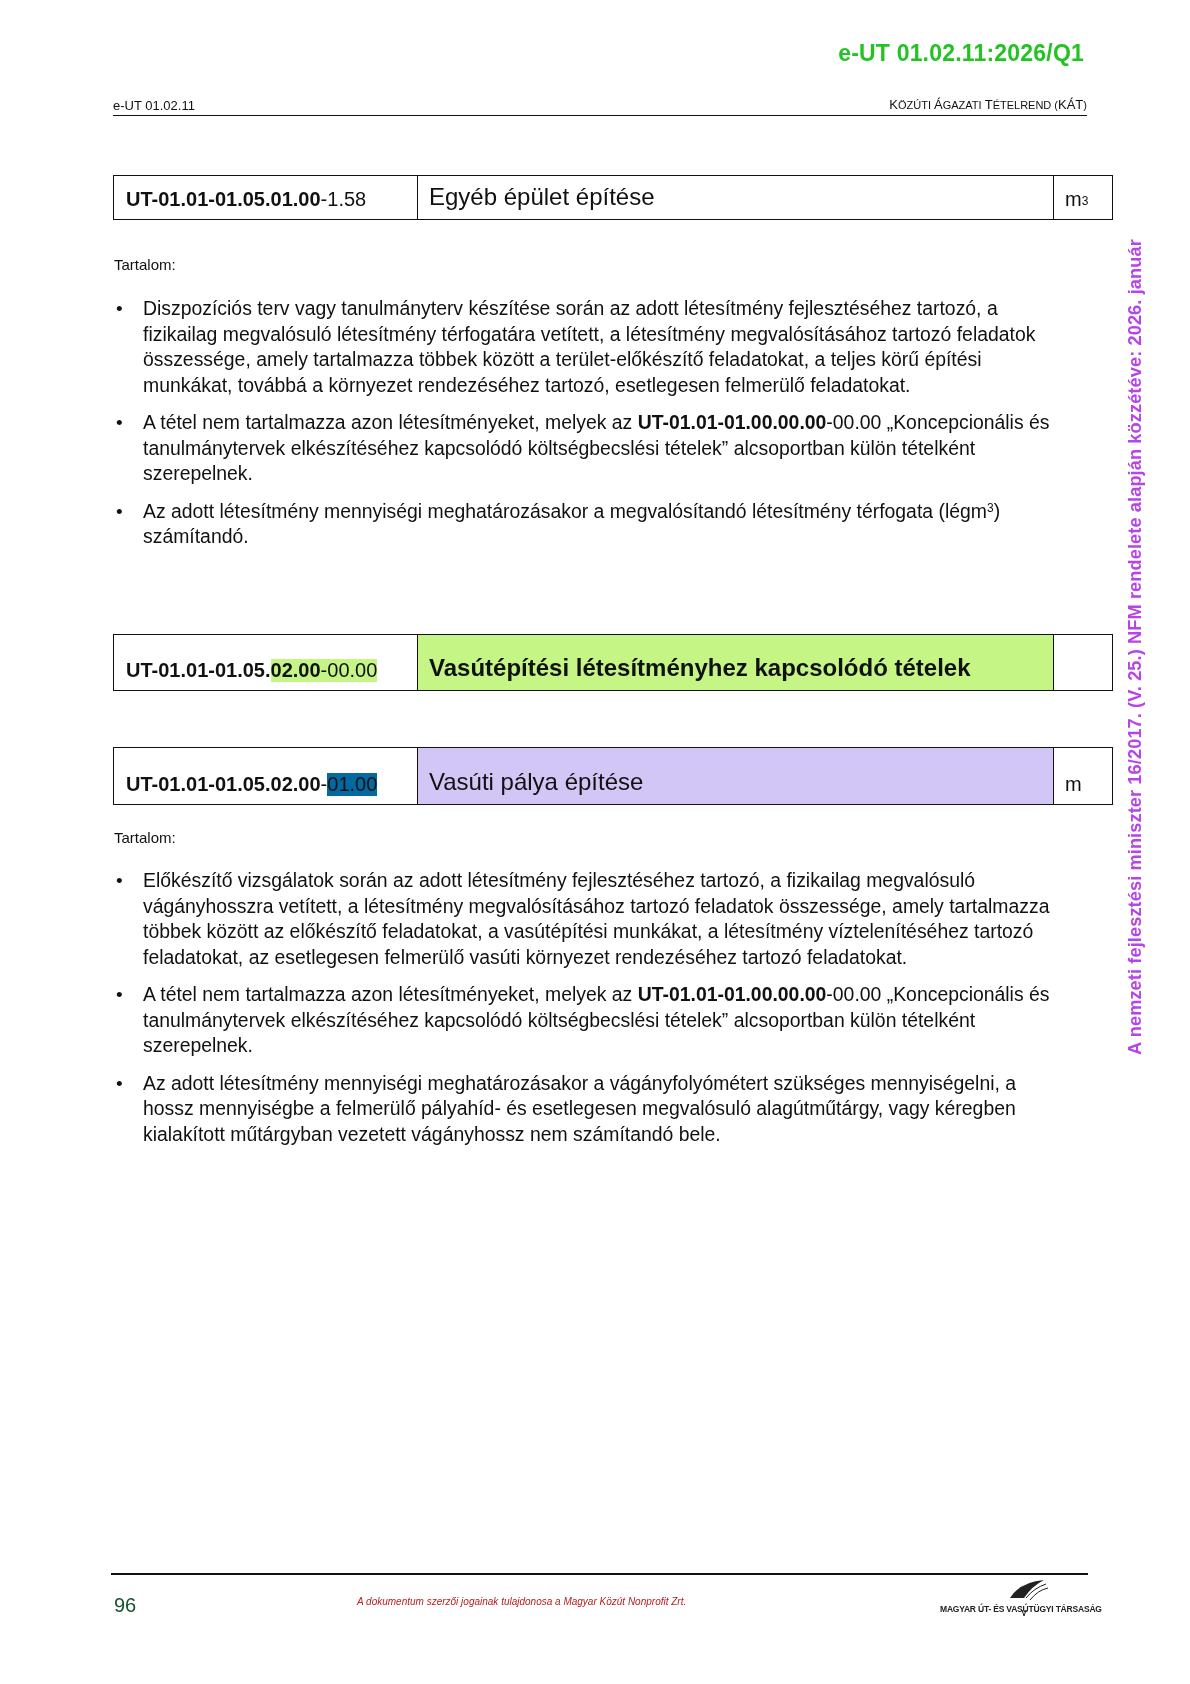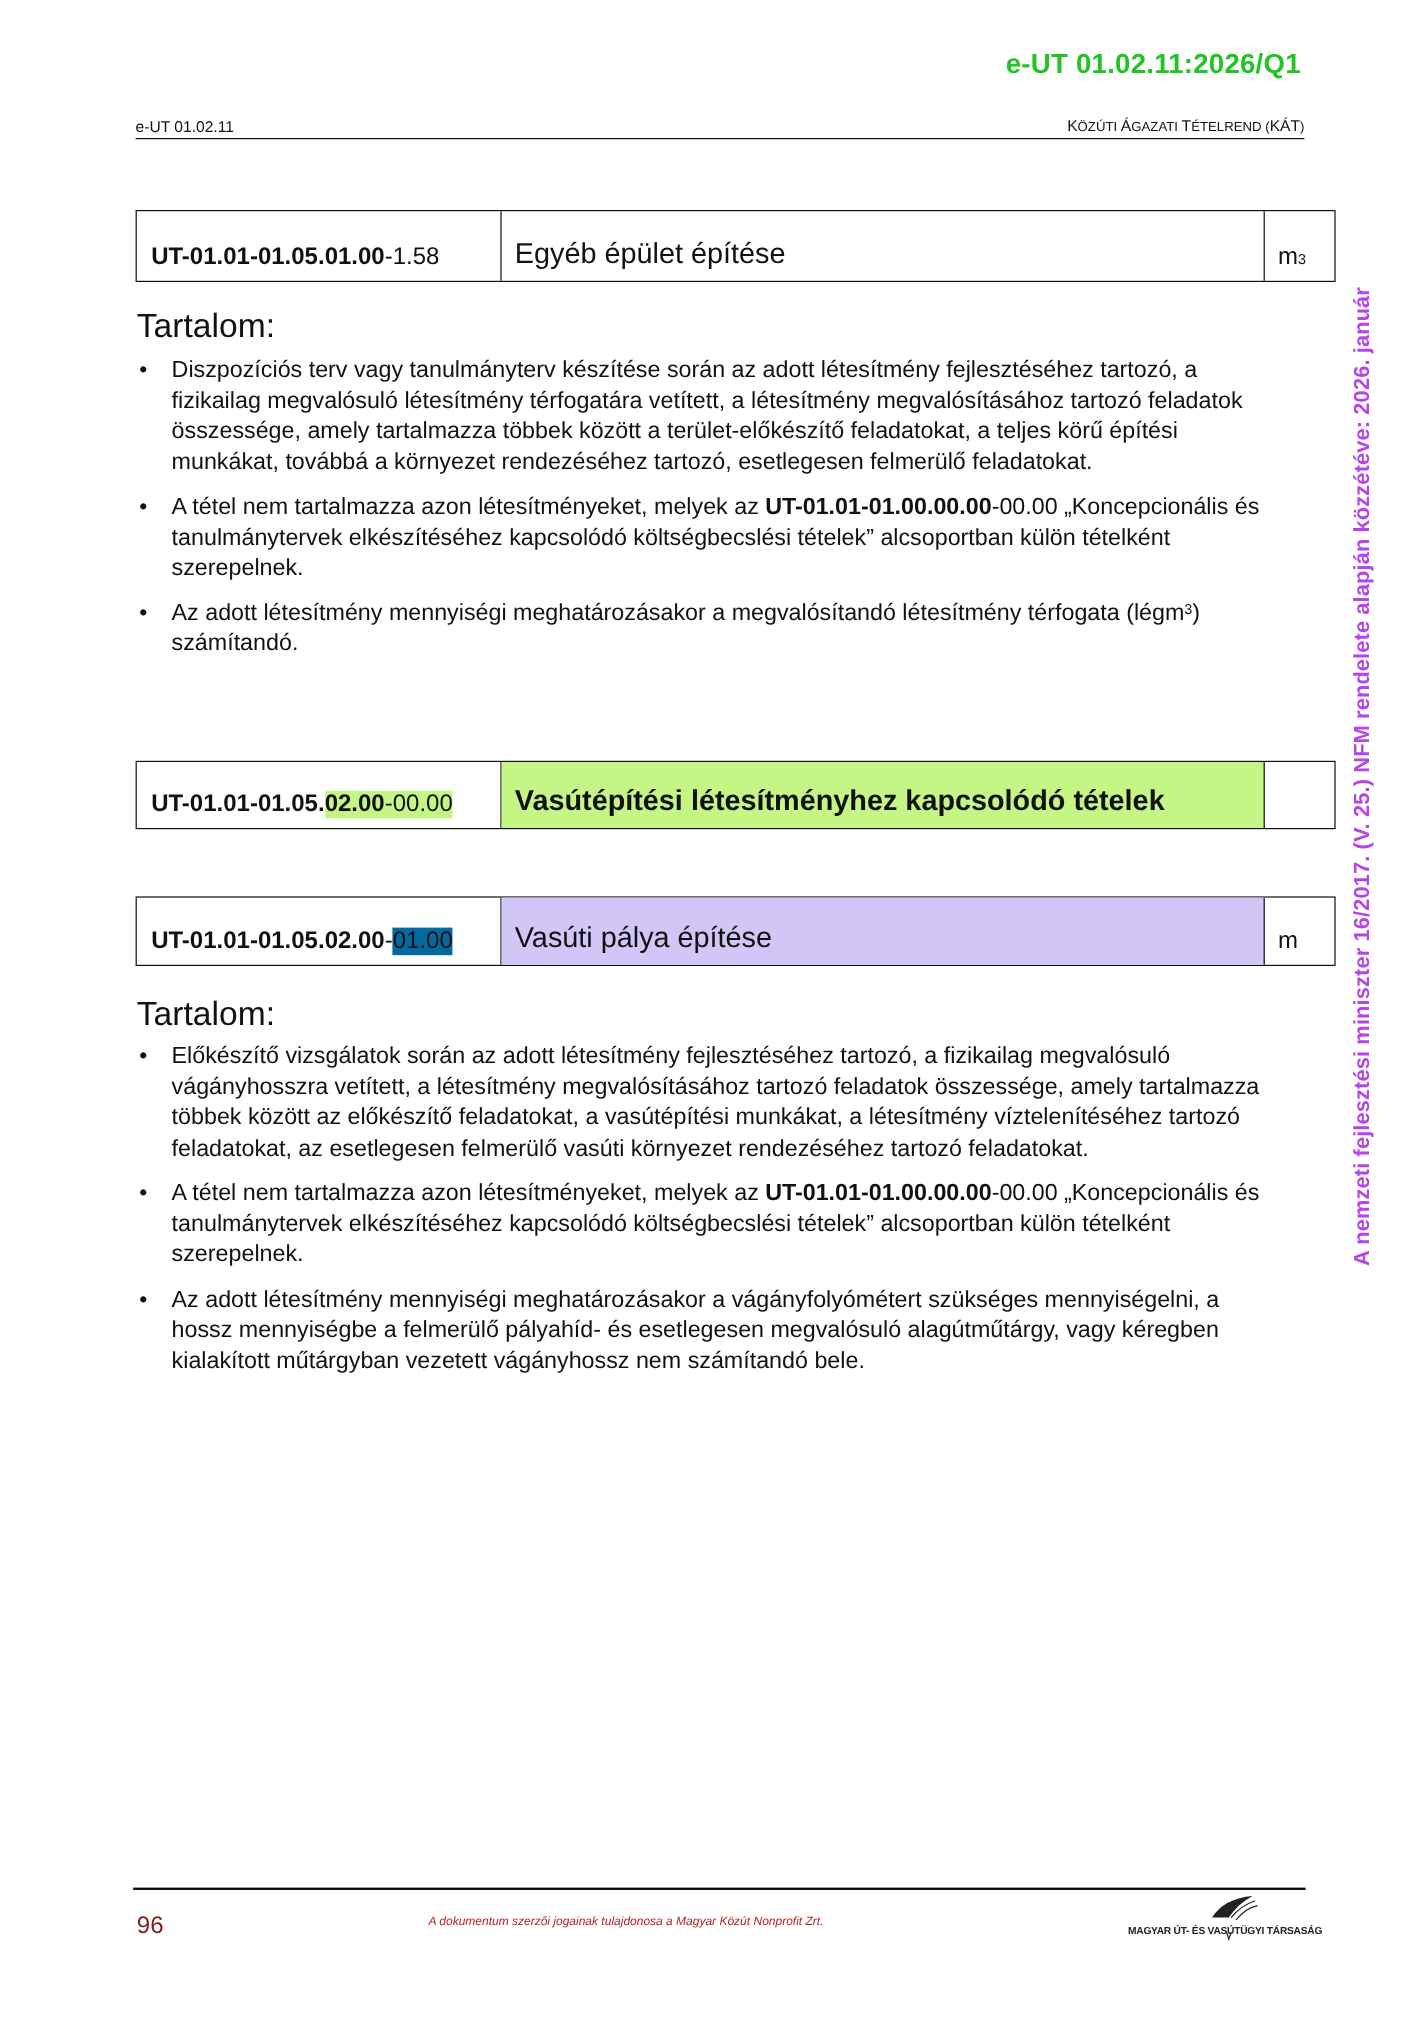--- a/index.html
+++ b/index.html
@@ -16,43 +16,43 @@
   .item-table .c-code { width:304px; border-right:1.6px solid #111; box-sizing:border-box; padding:0 0 8px 12px; display:flex; align-items:flex-end; font-size:20px; white-space:nowrap; }
   .item-table .c-name { width:636px; border-right:1.6px solid #111; box-sizing:border-box; padding:0 0 8px 11px; display:flex; align-items:flex-end; font-size:24px; }
   .item-table .c-unit { flex:1; padding:0 0 8px 11px; display:flex; align-items:flex-end; font-size:20px; }
   .b { font-weight:bold; }
   .hl-green { background:#c4f585; }
   .hl-purple { background:#0369a1;margin-top:22px; }
   .c-name.green { background:#c4f585; font-weight:bold; }
   .c-name.purple { background:#d2c6f6; }
   sup { font-size:12px; vertical-align:top; position:relative; top:-3px; }
 
-  .tartalom { left:114px; font-size:28px; }
+  .tartalom { left:114px; font-size:15px; }
   ul.bullets { position:absolute; left:114px; width:950px; margin:0; padding:0; list-style:none; font-size:19.4px; line-height:25.5px; }
   ul.bullets li { position:relative; padding-left:29px; margin-bottom:12px; }
   ul.bullets li::before { content:"•"; position:absolute; left:2px; top:0; font-size:19px; }
 
   .side-text { position:absolute; left:1125px; top:1055px; transform-origin:0 0; transform:rotate(-90deg);
                font-size:18.2px; font-weight:bold; color:#b644e8; white-space:nowrap; letter-spacing:0.1px; }
 
   .ftr-rule { left:111px; width:977px; top:1573px; border-top:2px solid #111; }
-  .page-num { left:114px; top:1594px; font-size:20px; color:#7f1d1d; }
+  .page-num { left:114px; top:1594px; font-size:20px; color:#14532d; }
   .ftr-copy { left:357px; top:1596px; font-size:10px; font-style:italic; color:#b91c1c; }
   .ftr-logo { left:940px; top:1578px; width:148px; height:40px; }
   .ftr-logo .logo-text { position:absolute; left:0; bottom:4px; font-size:8.5px; font-weight:bold; color:#222; white-space:nowrap; letter-spacing:-0.2px; }
 </style>
 </head>
 <body>
 
 <div class="abs doc-code">e-UT 01.02.11:2026/Q1</div>
 <div class="abs hdr-left">e-UT 01.02.11</div>
 <div class="abs hdr-right"><span>K</span><span class="sc">ÖZÚTI </span><span>Á</span><span class="sc">GAZATI </span><span>T</span><span class="sc">ÉTELREND (</span><span>KÁT</span><span class="sc">)</span></div>
 <div class="abs hdr-rule"></div>
 
-<div class="item-table" style="top:175px;height:60px;">
+<div class="item-table" style="top:175px;height:45px;">
   <div class="c-code">
       <span class="b">UT-01.01-01.05.01.00</span>
       <span>-1.58</span>
     </div>
   <div class="c-name">Egyéb épület építése</div>
   <div class="c-unit">
       <span>m</span>
       <sup>3</sup>
     </div>
 </div>

